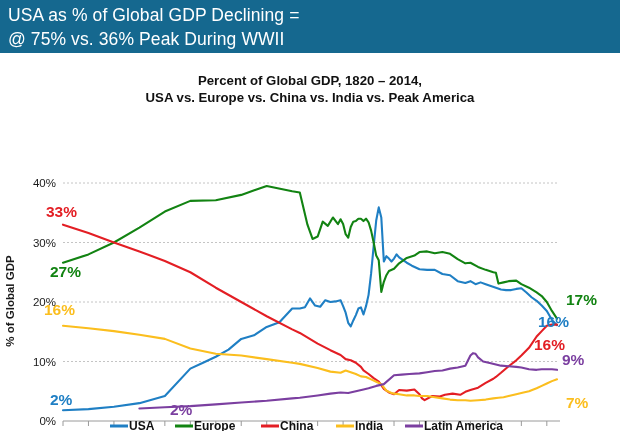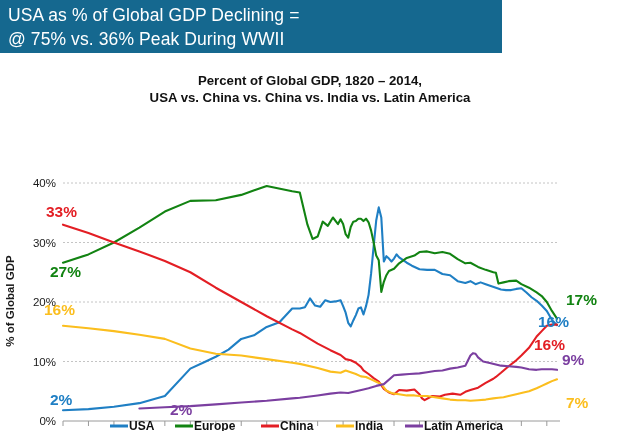--- a/index.html
+++ b/index.html
@@ -8,21 +8,21 @@
     background: #ffffff;
   }
   body {
     width: 620px;
     height: 431px;
     font-family: "Liberation Sans", sans-serif;
     overflow: hidden;
     position: relative;
   }
   #banner {
-    width: 502px;
+    width: 620px;
     height: 53px;
     background: #15688f;
     box-sizing: border-box;
     padding: 3px 8px 0 8px;
     color: #ffffff;
     font-size: 17.5px;
     line-height: 24px;
     font-weight: 400;
     letter-spacing: 0.1px;
   }
@@ -93,21 +93,21 @@
 <body>
 
 <div id="banner">
   <div>USA as % of Global GDP Declining =</div>
   <div>@ 75% vs. 36% Peak During WWII</div>
 </div>
 
 <div id="chart-wrap">
   <div id="chart-title">
     <div>Percent of Global GDP, 1820 – 2014,</div>
-    <div>USA vs. China vs. China vs. India vs. Latin America</div>
+    <div>USA vs. Europe vs. China vs. India vs. Peak America</div>
   </div>
   <svg id="plot-svg" width="620" height="378">
     <g id="g-grid">
         <line x1="63" x2="557" y1="308.5" y2="308.5" class="gridline"></line>
         <line x1="63" x2="557" y1="249" y2="249" class="gridline"></line>
         <line x1="63" x2="557" y1="189.5" y2="189.5" class="gridline"></line>
         <line x1="63" x2="557" y1="130" y2="130" class="gridline"></line>
       </g>
     <g id="g-yticks">
         <text x="56" y="372" class="axis-label" text-anchor="end">0%</text>

